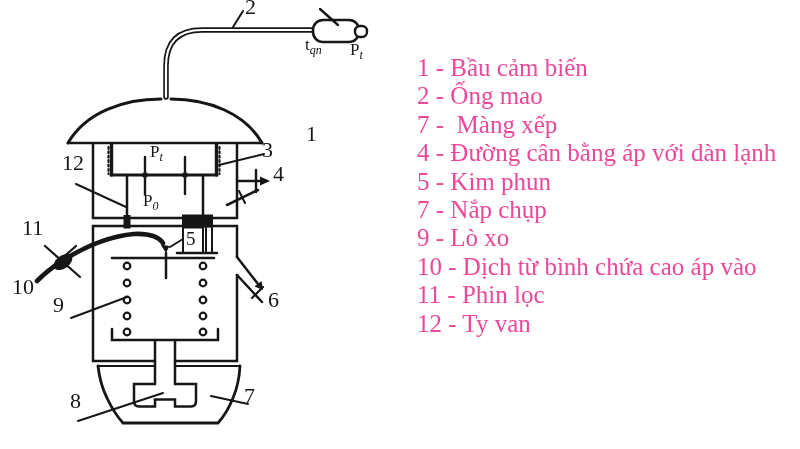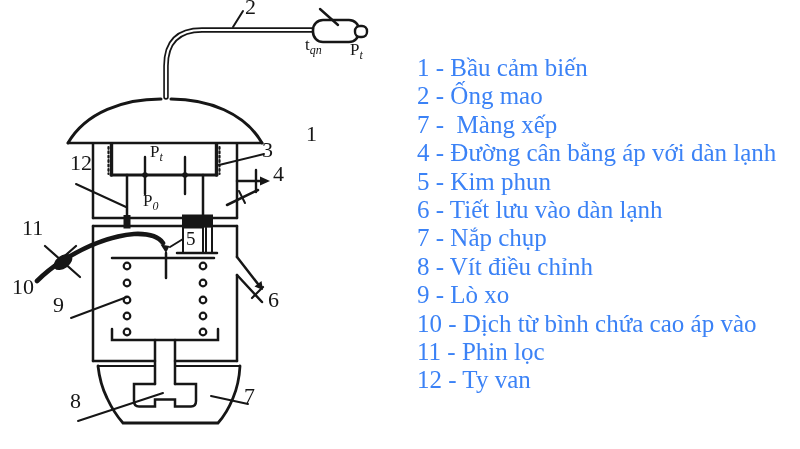--- a/index.html
+++ b/index.html
@@ -3,21 +3,21 @@
 <meta charset="utf-8">
 <style>
   html,body{margin:0;padding:0;background:#fff;}
   .stage{position:relative;width:800px;height:449px;background:#ffffff;overflow:hidden;
          font-family:"Liberation Serif", serif;color:#161616;}
   .stage svg{position:absolute;left:0;top:0;}
   .lbl{position:absolute;font-size:22px;line-height:1;color:#161616;white-space:nowrap;}
   .sym{font-size:17px;}
   .sym sub{font-size:12px;line-height:0;font-style:italic;}
   .legend{position:absolute;left:417px;top:54px;}
-  .legend-item{font-size:25px;line-height:28.4px;white-space:pre;color:#3b82f6;}
+  .legend-item{font-size:25px;line-height:28.4px;white-space:pre;color:#ec4899;}
 </style>
 </head>
 <body>
 
 <div class="stage">
 
   <svg width="800" height="449" viewBox="0 0 800 449">
     <g stroke="#161616" fill="none" stroke-linecap="round">
 
       <g>
@@ -123,21 +123,21 @@
         <path d="M71,318 L127,297"></path>
         <path d="M78,421 L163,393"></path>
         <path d="M211,396 L248,404"></path>
       </g>
     </g>
   </svg>
 
   <div class="lbl" style="left:245px;top:-4px">2</div>
   <div class="lbl" style="left:306px;top:123px">1</div>
   <div class="lbl" style="left:262px;top:139px">3</div>
-  <div class="lbl" style="left:70px;top:152px">12</div>
+  <div class="lbl" style="left:62px;top:152px">12</div>
   <div class="lbl" style="left:273px;top:163px">4</div>
   <div class="lbl" style="left:22px;top:217px">11</div>
   <div class="lbl" style="left:186px;top:229px;font-size:19px">5</div>
   <div class="lbl" style="left:12px;top:276px">10</div>
   <div class="lbl" style="left:53px;top:294px">9</div>
   <div class="lbl" style="left:268px;top:289px">6</div>
   <div class="lbl" style="left:70px;top:390px">8</div>
   <div class="lbl" style="left:244px;top:385px">7</div>
 
   <div class="lbl sym" style="left:305px;top:36px">
@@ -152,22 +152,20 @@
   <div class="lbl sym" style="left:143px;top:192px">
     <span>P</span><sub>0</sub>
   </div>
 
   <div class="legend">
     <div class="legend-item">1 - Bầu cảm biến</div>
     <div class="legend-item">2 - Ống mao</div>
     <div class="legend-item">7 -  Màng xếp</div>
     <div class="legend-item">4 - Đường cân bằng áp với dàn lạnh</div>
     <div class="legend-item">5 - Kim phun</div>
-    <div class="legend-item">6 - Tiết lưu vào dàn lạnh</div>
     <div class="legend-item">7 - Nắp chụp</div>
-    <div class="legend-item">8 - Vít điều chỉnh</div>
     <div class="legend-item">9 - Lò xo</div>
     <div class="legend-item">10 - Dịch từ bình chứa cao áp vào</div>
     <div class="legend-item">11 - Phin lọc</div>
     <div class="legend-item">12 - Ty van</div>
   </div>
 
 </div>
 
 </body></html>

